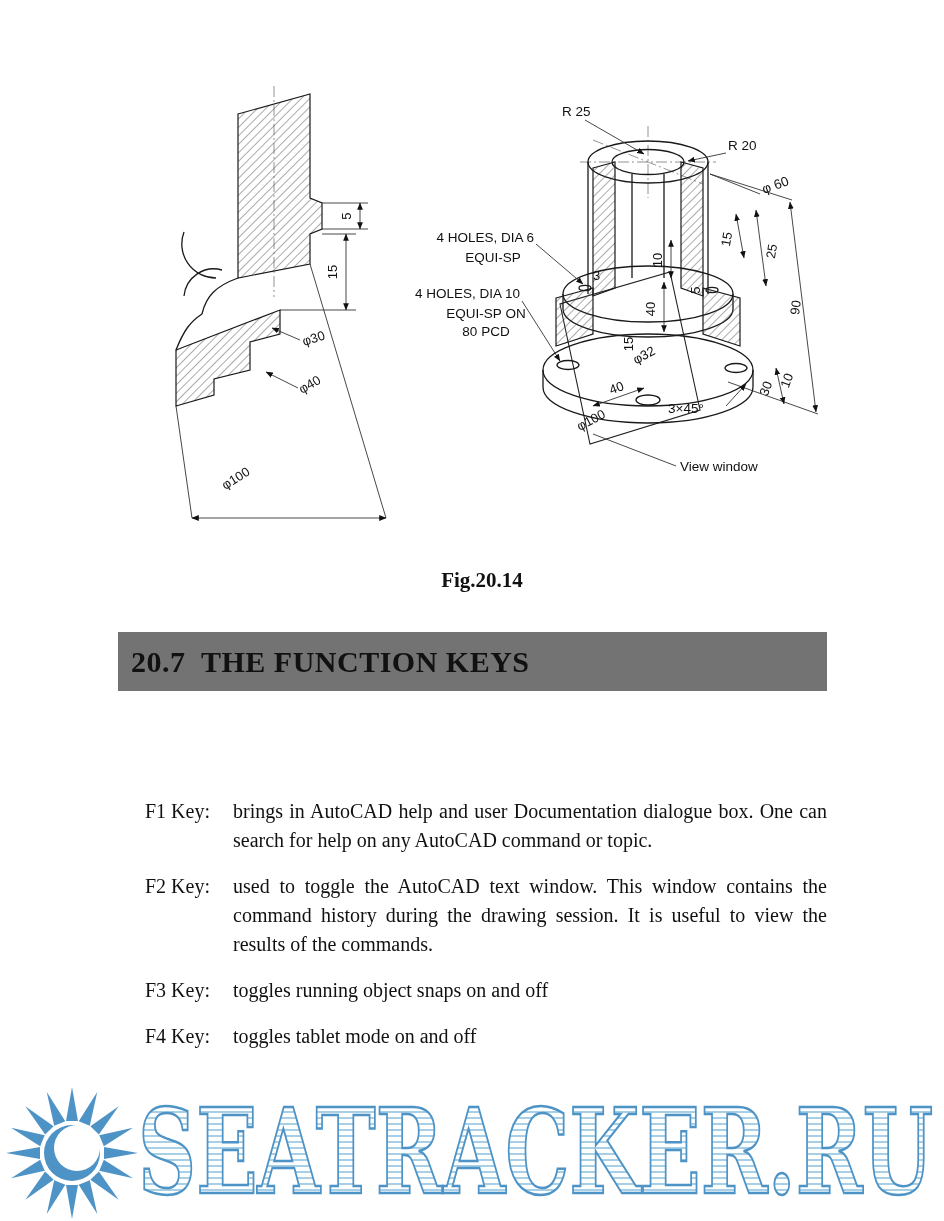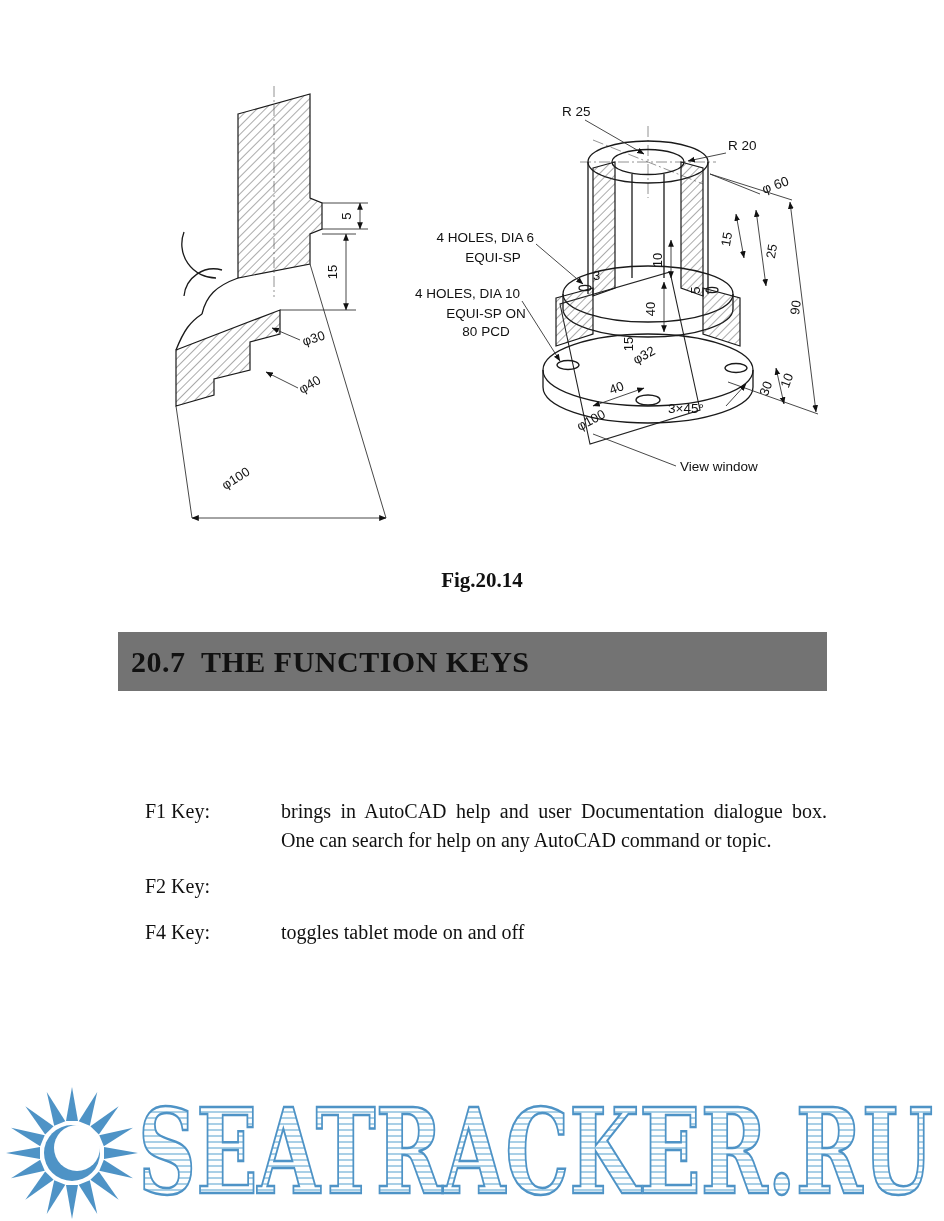--- a/index.html
+++ b/index.html
@@ -33,21 +33,21 @@
   .intro {
     position:absolute; top:731px; left:118px; width:709px; margin:0;
     font-size:20px; line-height:29px; text-align:justify;
   }
   .key-list { position:absolute; top:797px; left:145px; width:682px; }
   .key-row {
     display:grid; grid-template-columns:80px 1fr; column-gap:8px;
     margin-bottom:17px; font-size:20px; line-height:29px;
   }
   .key-label { white-space:nowrap; }
-  .key-text  { text-align:justify;margin-left:48px; }
+  .key-text  { text-align:justify; }
   
   .watermark { position:absolute; top:1085px; left:0; width:944px; height:136px; }
   .wm-sun  { position:absolute; left:2px; top:0; }
   .wm-text { position:absolute; left:130px; top:0; }
 </style>
 </head>
 <body>
 
 <div class="page">
 
@@ -192,20 +192,25 @@
   </div>
 
 
   <div class="key-list">
     <div class="key-row">
       <span class="key-label">F1 Key:</span>
       <span class="key-text">brings in AutoCAD help and user Documentation dialogue box. One can search for help on any AutoCAD command or topic.</span>
     </div>
     <div class="key-row">
       <span class="key-label">F2 Key:</span>
+      <span class="key-text">used to toggle the AutoCAD text window. This window contains the command history during the drawing session. It is useful to view the results of the commands.</span>
+    </div>
+    <div class="key-row">
+      <span class="key-label">F3 Key:</span>
+      <span class="key-text">toggles running object snaps on and off</span>
     </div>
     <div class="key-row">
       <span class="key-label">F4 Key:</span>
       <span class="key-text">toggles tablet mode on and off</span>
     </div>
   </div>
 
   <div class="watermark">
     <svg class="wm-sun" width="140" height="136" viewBox="0 0 140 136">
       <g fill="#4e93c6">

